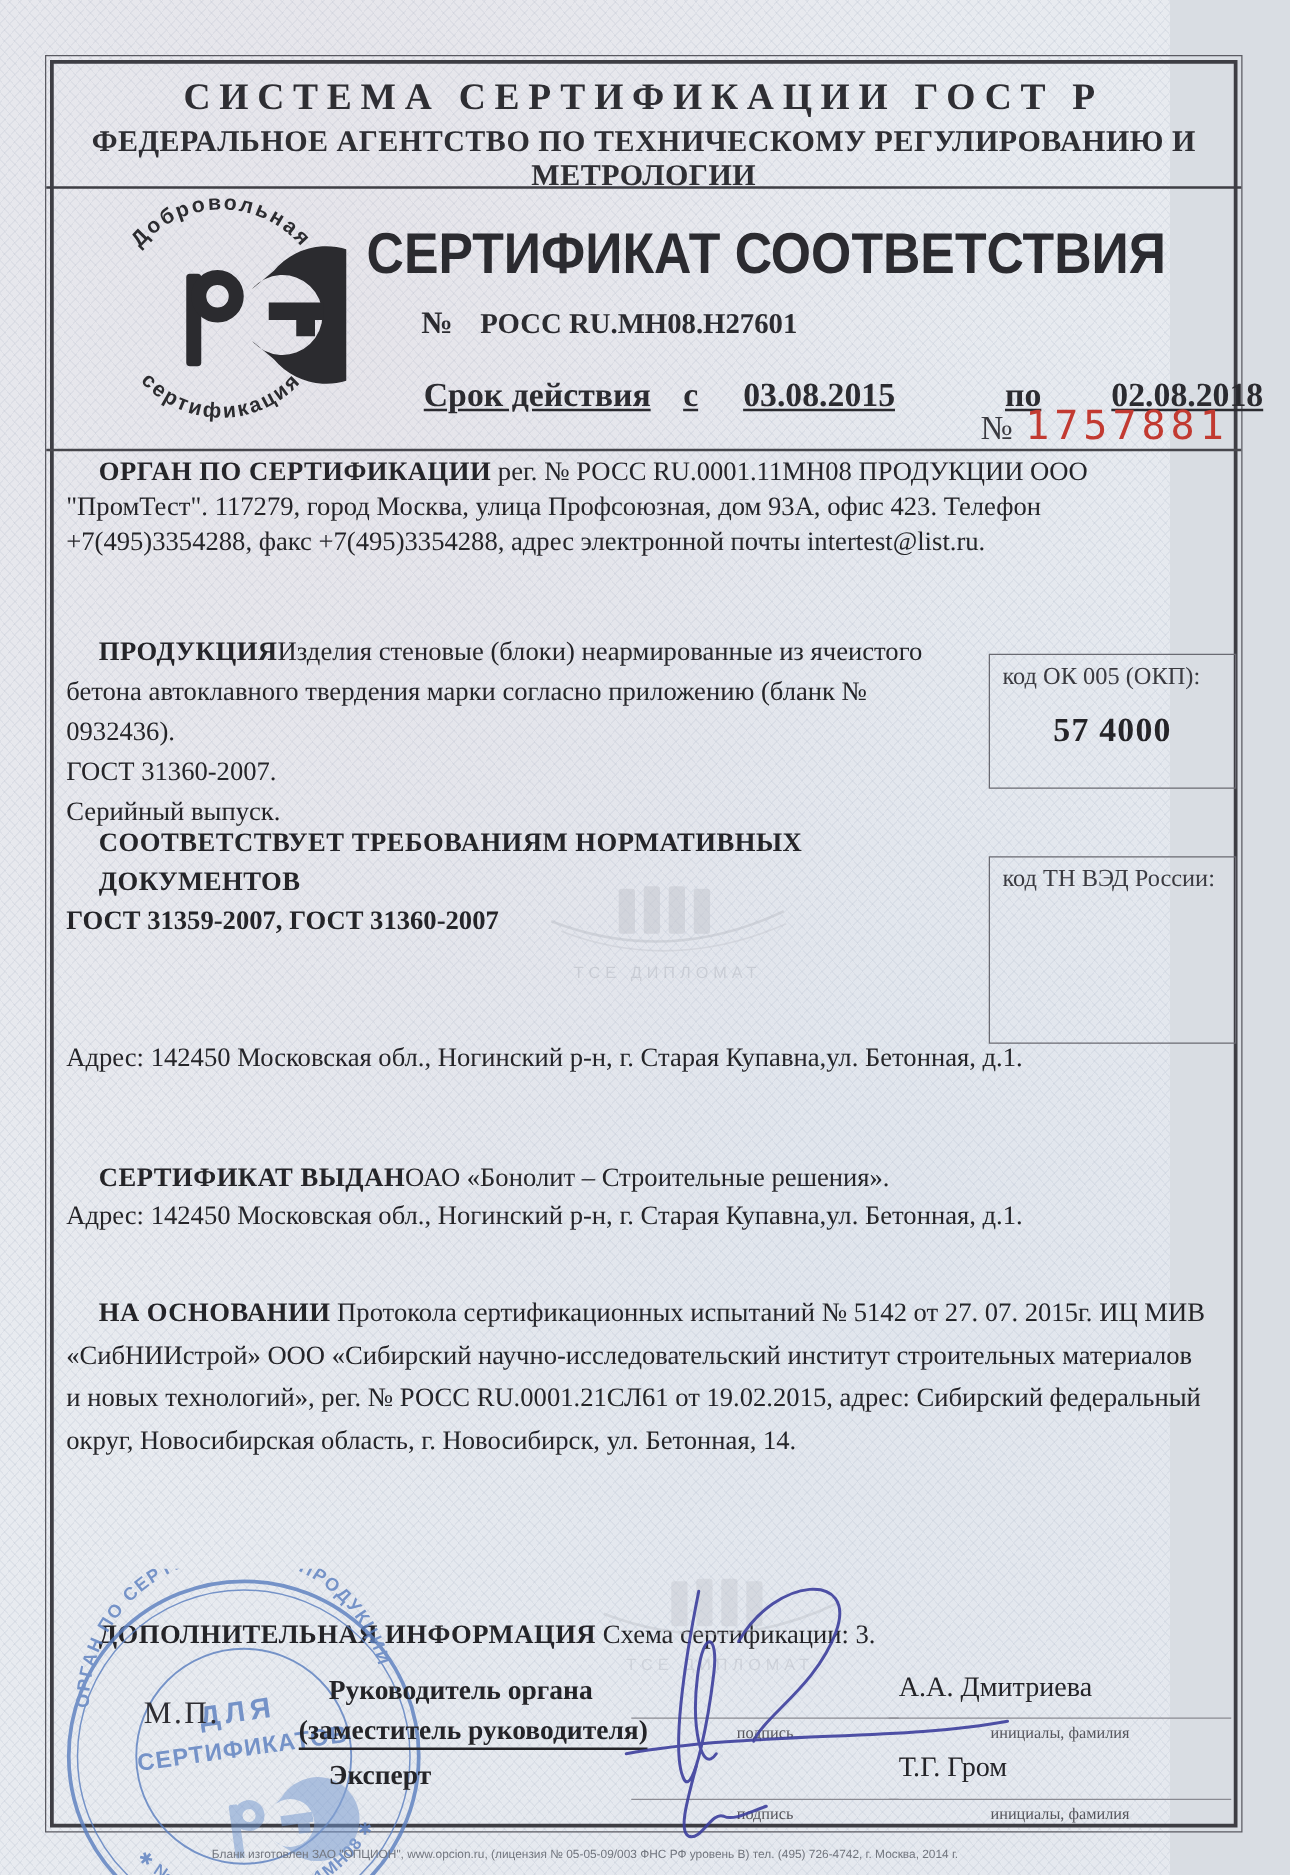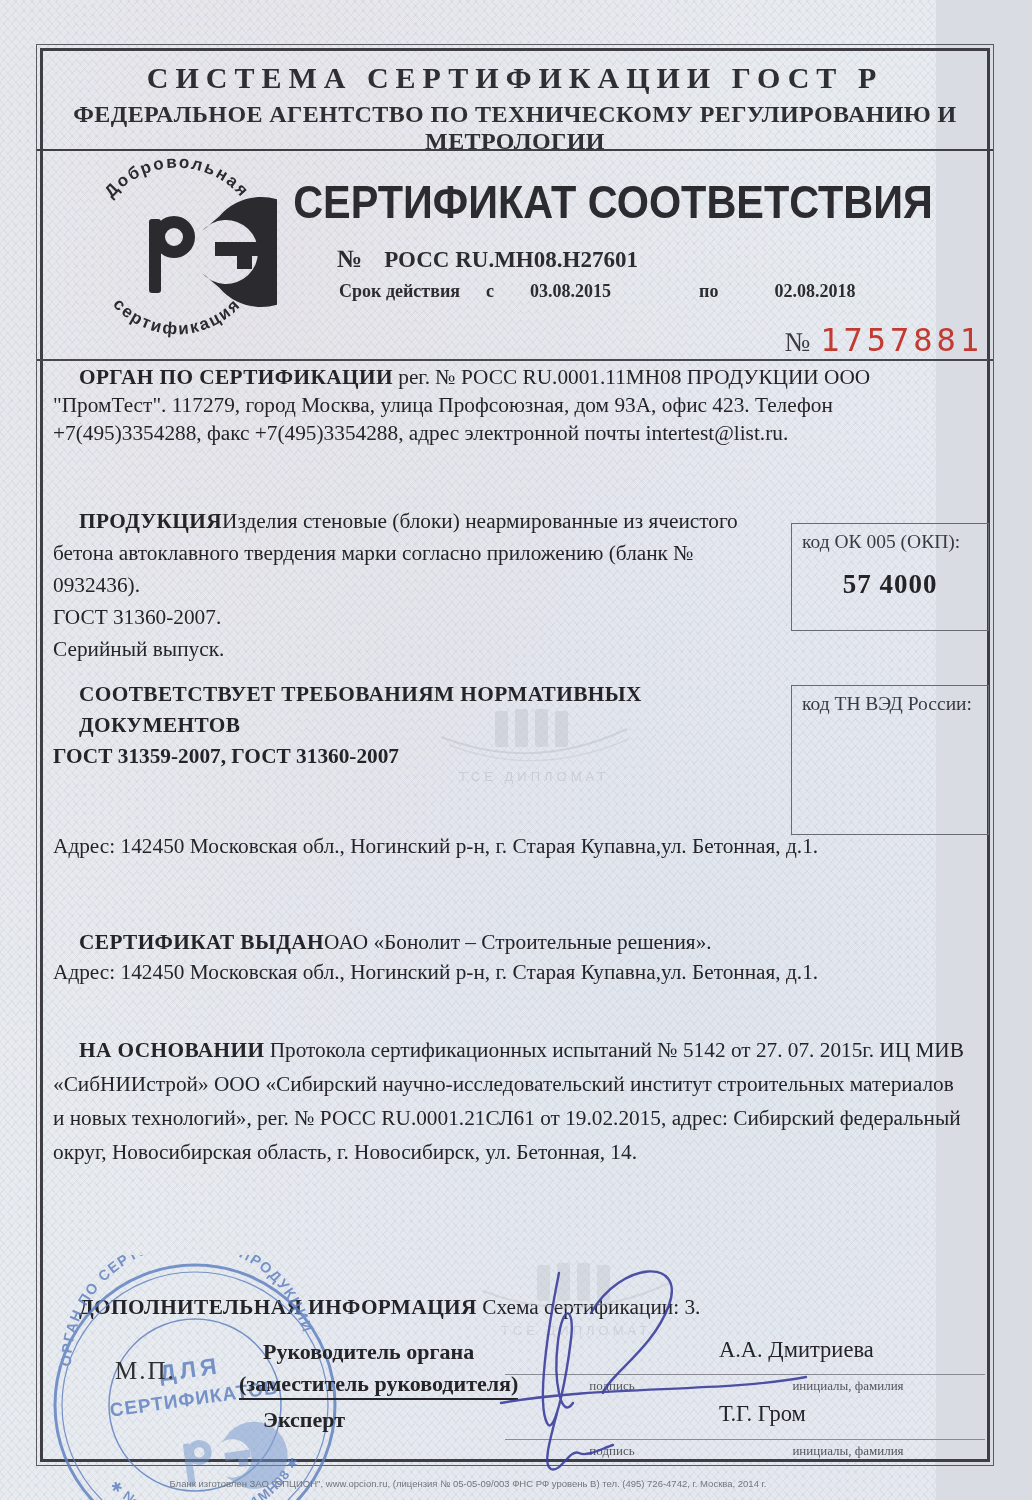--- a/index.html
+++ b/index.html
@@ -22,27 +22,27 @@
   .hdr-line1{margin-top:16px;font-size:30px;font-weight:700;letter-spacing:7px;color:#2e2e33;}
   .hdr-line2{margin-top:6px;font-size:24px;font-weight:700;letter-spacing:.4px;color:#2e2e33;}
   .sep2{position:absolute;left:0;top:314px;width:100%;height:0;border-top:2px solid #47474d;}
   .doc-title{
     position:absolute;left:214px;top:130px;width:724px;text-align:center;
     font-family:"Liberation Sans","DejaVu Sans",sans-serif;font-weight:700;font-size:46px;
     transform:scaleX(.9);transform-origin:center;color:#2b2b30;white-space:nowrap;letter-spacing:0;
   }
   .num-row{position:absolute;left:300px;top:200px;font-size:23px;font-weight:700;color:#2b2b30;}
   .num-row .nz{font-size:25px;margin-right:22px;}
-  .validity{position:absolute;left:302px;top:236px;font-size:18px;font-weight:700;color:#2b2b30;white-space:nowrap;}
+  .validity{position:absolute;left:302px;top:256px;font-size:27px;font-weight:700;color:#2b2b30;white-space:nowrap;text-decoration:underline;}
   .validity .w1{margin-left:26px;} .validity .w2{margin-left:36px;} .validity .w3{margin-left:88px;} .validity .w4{margin-left:56px;}
   .blank-num{position:absolute;left:690px;top:276px;width:256px;text-align:right;white-space:nowrap;}
   .blank-num .nz{font-size:27px;color:#3a3a40;font-weight:400;margin-right:10px;}
   .blank-num .val{font-family:"DejaVu Sans Mono","Liberation Mono",monospace;font-size:32px;color:#c23a31;letter-spacing:4px;}
   .par{position:absolute;font-size:21.3px;line-height:28px;color:#242428;text-align:left;}
-  .lbl{font-weight:700;letter-spacing:.4px;margin-top:20px;}
+  .lbl{font-weight:700;letter-spacing:.4px;}
   .ind{text-indent:26px;}
   .okp-box,.tnved-box{position:absolute;border:1.5px solid #6a6a72;box-sizing:border-box;padding:7px 10px;font-size:19.5px;color:#3a3a40;}
   .okp-val{text-align:center;margin-top:16px;font-weight:700;font-size:27px;letter-spacing:1px;color:#242428;}
   .sig-label{position:absolute;font-size:22px;font-weight:700;color:#242428;white-space:nowrap;}
   .sig-name{position:absolute;font-size:22.5px;color:#242428;white-space:nowrap;}
   .sig-line{position:absolute;height:0;border-top:1.3px solid #8a8a92;}
   .sig-caption{position:absolute;text-align:center;font-size:13px;color:#55555c;}
   .mp{position:absolute;left:78px;top:1312px;font-size:25px;letter-spacing:2px;color:#2e2e33;}
   .note{position:absolute;left:0;top:1384px;width:100%;text-align:center;font-size:24px;letter-spacing:.5px;color:#2b2b30;}
   .fine-print{position:absolute;left:0;top:1478px;width:100%;text-align:center;font-size:9.5px;color:#71757e;font-family:"Liberation Sans","DejaVu Sans",sans-serif;}

